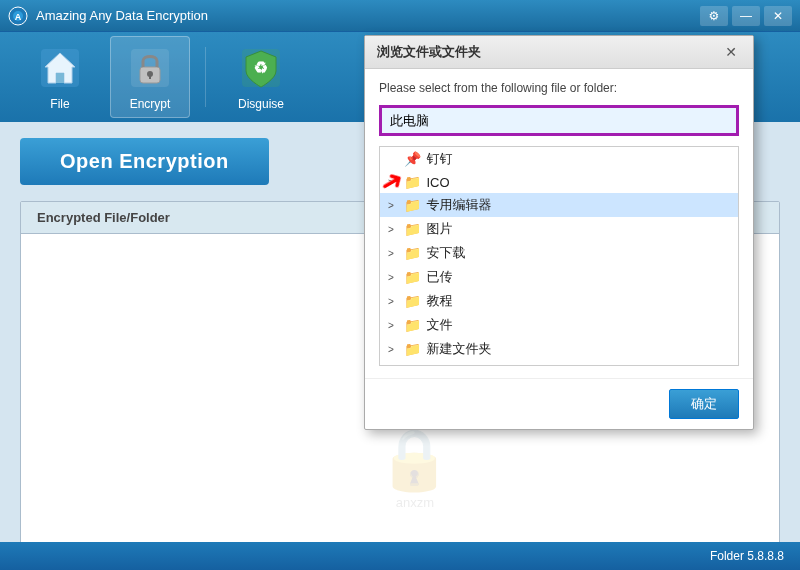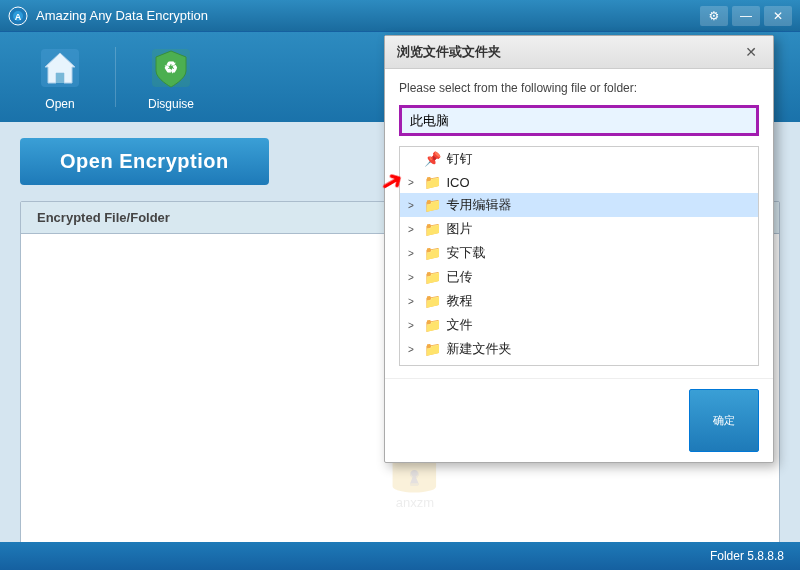--- a/index.html
+++ b/index.html
@@ -175,21 +175,21 @@
 
     
     .dialog-overlay {
       position: absolute;
       top: 0; left: 0; right: 0; bottom: 0;
       z-index: 10;
     }
     .dialog {
       position: absolute;
       top: 35px;
-      left: 384px;
+      left: 364px;
       width: 390px;
       background: white;
       border: 1px solid #aaa;
       border-radius: 2px;
       box-shadow: 4px 4px 12px rgba(0,0,0,0.3);
     }
     .dialog-titlebar {
       background: linear-gradient(180deg, #f0f0f0 0%, #e0e0e0 100%);
       padding: 6px 12px;
       display: flex;
@@ -267,22 +267,22 @@
 
     .dialog-footer {
       display: flex;
       justify-content: flex-end;
       gap: 8px;
       padding: 10px 14px;
       border-top: 1px solid #eee;
     }
     .dialog-btn {
       min-width: 70px;
-      padding: 23px 14px;
-      font-size: 11px;
+      padding: 5px 14px;
+      font-size: 13px;
       border: 1px solid #0078d7;
       cursor: pointer;
       border-radius: 2px;
     }
     .dialog-btn.primary {
       background: linear-gradient(180deg, #3a9fd6 0%, #1e7ab8 100%);
       color: white;
     }
     .dialog-btn.secondary {
       background: linear-gradient(180deg, #f5f5f5 0%, #e5e5e5 100%);
@@ -327,23 +327,36 @@
 
     <div class="tool-item">
       <div class="tool-icon">
         <svg width="46" height="46" viewBox="0 0 46 46">
           <rect x="4" y="4" width="38" height="38" rx="4" fill="#5baae0" opacity="0.3"></rect>
 
           <polygon points="23,8 38,22 35,22 35,38 27,38 27,28 19,28 19,38 11,38 11,22 8,22" fill="#e8f4fd" stroke="#b0d0ea" stroke-width="1"></polygon>
           <rect x="19" y="28" width="8" height="10" fill="#7ab8d8"></rect>
         </svg>
       </div>
-      <span class="tool-label">Open</span>
-    </div>
-
+      <span class="tool-label">File</span>
+    </div>
+
+    <div class="tool-item active">
+      <div class="tool-icon">
+        <svg width="46" height="46" viewBox="0 0 46 46">
+          <rect x="4" y="4" width="38" height="38" rx="4" fill="rgba(255,255,255,0.1)"></rect>
+
+          <rect x="13" y="22" width="20" height="16" rx="3" fill="#c0c0c0" stroke="#999" stroke-width="1"></rect>
+          <path d="M16,22 L16,16 C16,10 30,10 30,16 L30,22" fill="none" stroke="#888" stroke-width="3"></path>
+          <circle cx="23" cy="29" r="3" fill="#666"></circle>
+          <rect x="22" y="29" width="2" height="5" fill="#666"></rect>
+        </svg>
+      </div>
+      <span class="tool-label">Encrypt</span>
+    </div>
 
     <div class="toolbar-sep"></div>
 
     <div class="tool-item">
       <div class="tool-icon">
         <svg width="46" height="46" viewBox="0 0 46 46">
           <rect x="4" y="4" width="38" height="38" rx="4" fill="#4caf50" opacity="0.2"></rect>
 
           <path d="M23,6 L38,12 L38,26 C38,34 23,42 23,42 C23,42 8,34 8,26 L8,12 Z" fill="#4caf50" stroke="#388e3c" stroke-width="1"></path>
           <text x="23" y="28" text-anchor="middle" fill="white" font-size="16" font-weight="bold">♻</text>

